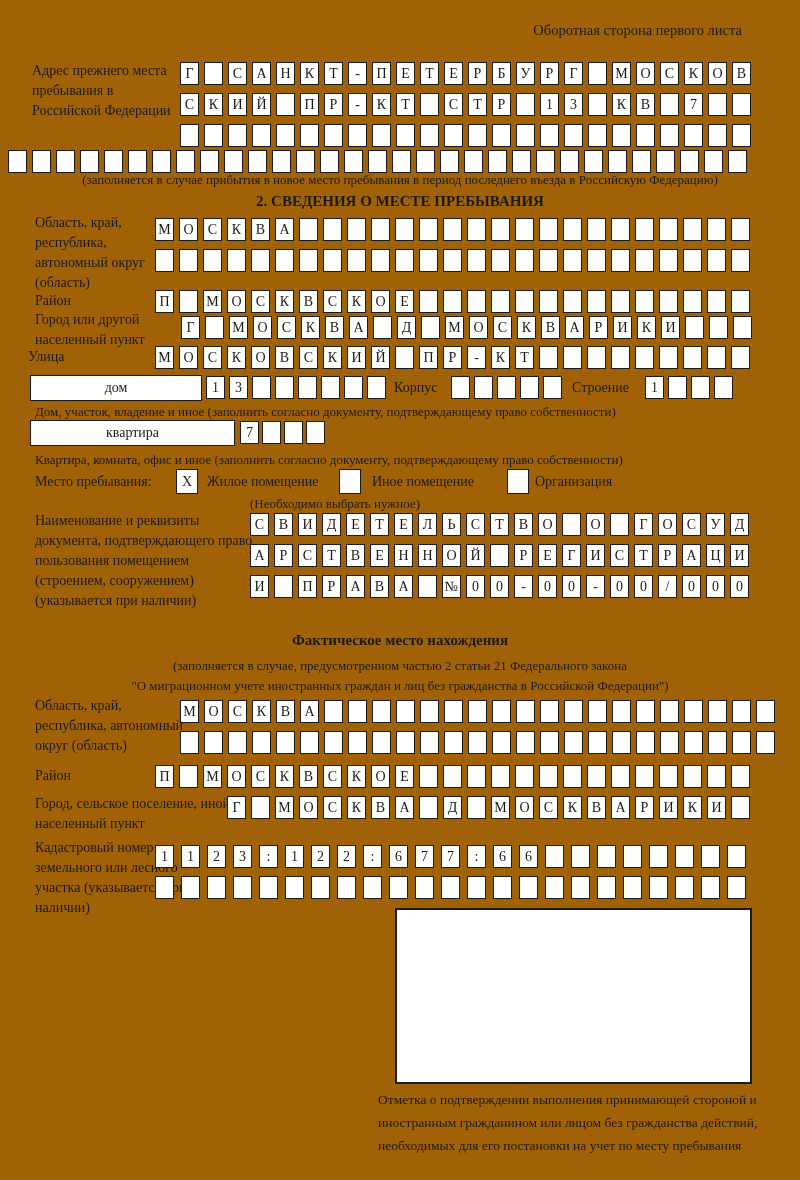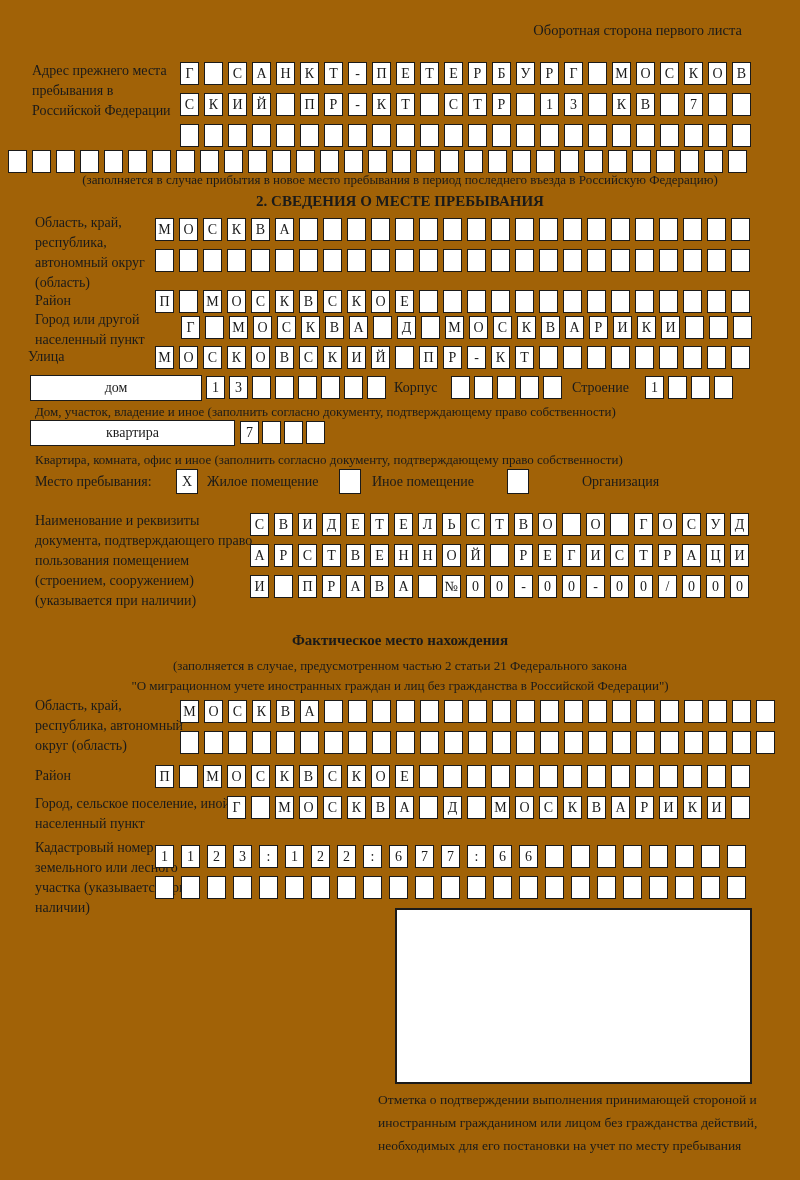--- a/index.html
+++ b/index.html
@@ -337,21 +337,22 @@
       <span class="cell"></span>
     </div>
   <div class="note" style="left:35px; top:452px;">Квартира, комната, офис и иное (заполнить согласно документу, подтверждающему право собственности)</div>
 
   <div class="lbl" style="left:35px; top:472px;">Место пребывания:</div>
   <div class="cbox" style="left:176px; top:469px;">X</div>
   <div class="lbl" style="left:207px; top:472px;">Жилое помещение</div>
   <div class="cbox" style="left:339px; top:469px;"></div>
   <div class="lbl" style="left:372px; top:472px;">Иное помещение</div>
   <div class="cbox" style="left:507px; top:469px;"></div>
-  <div class="lbl" style="left:582px; top:472px;">Организация</div>
+  <div class="lbl" style="left:535px; top:472px;">Организация</div>
+  <div class="note" style="left:180px; top:496px; width:310px; text-align:center;">(Необходимо выбрать нужное)</div>
 
   <div class="lbl" style="left:35px; top:511px; width:225px;">Наименование и реквизиты документа, подтверждающего право пользования помещением (строением, сооружением) (указывается при наличии)</div>
   <div class="row" style="left:250px; top:513px;">
       <span class="cell">С</span>
       <span class="cell">В</span>
       <span class="cell">И</span>
       <span class="cell">Д</span>
       <span class="cell">Е</span>
       <span class="cell">Т</span>
       <span class="cell">Е</span>

